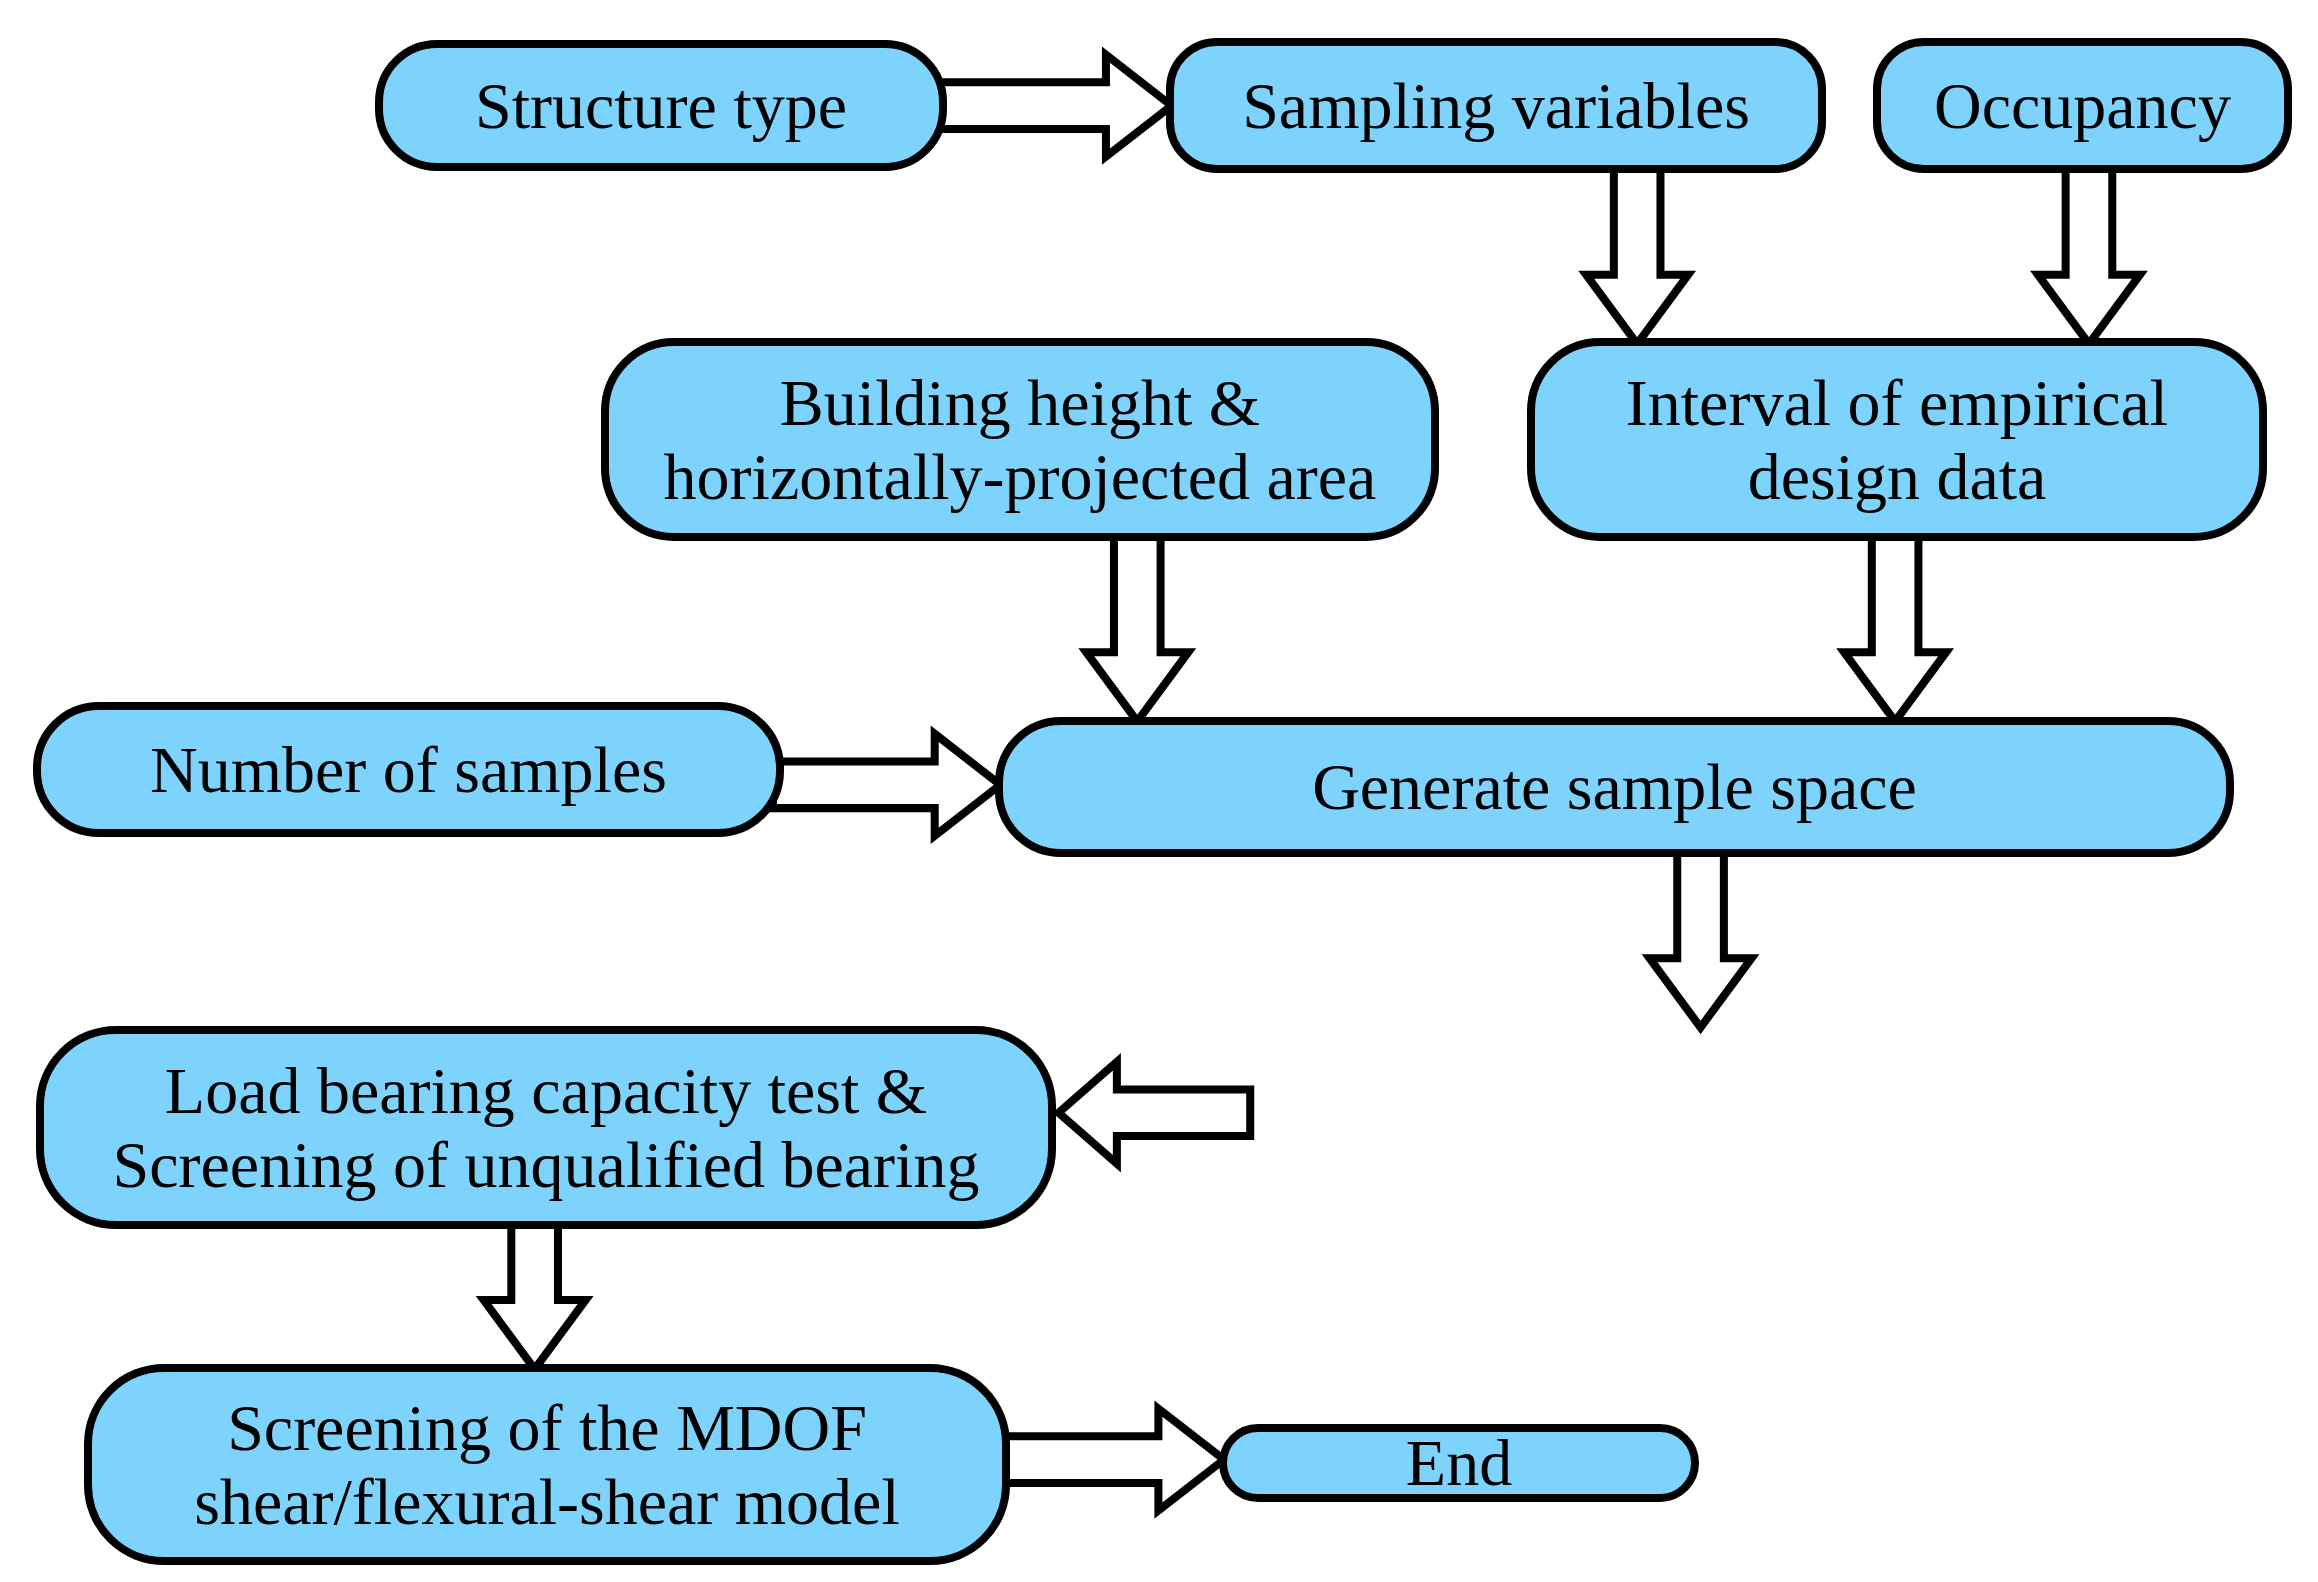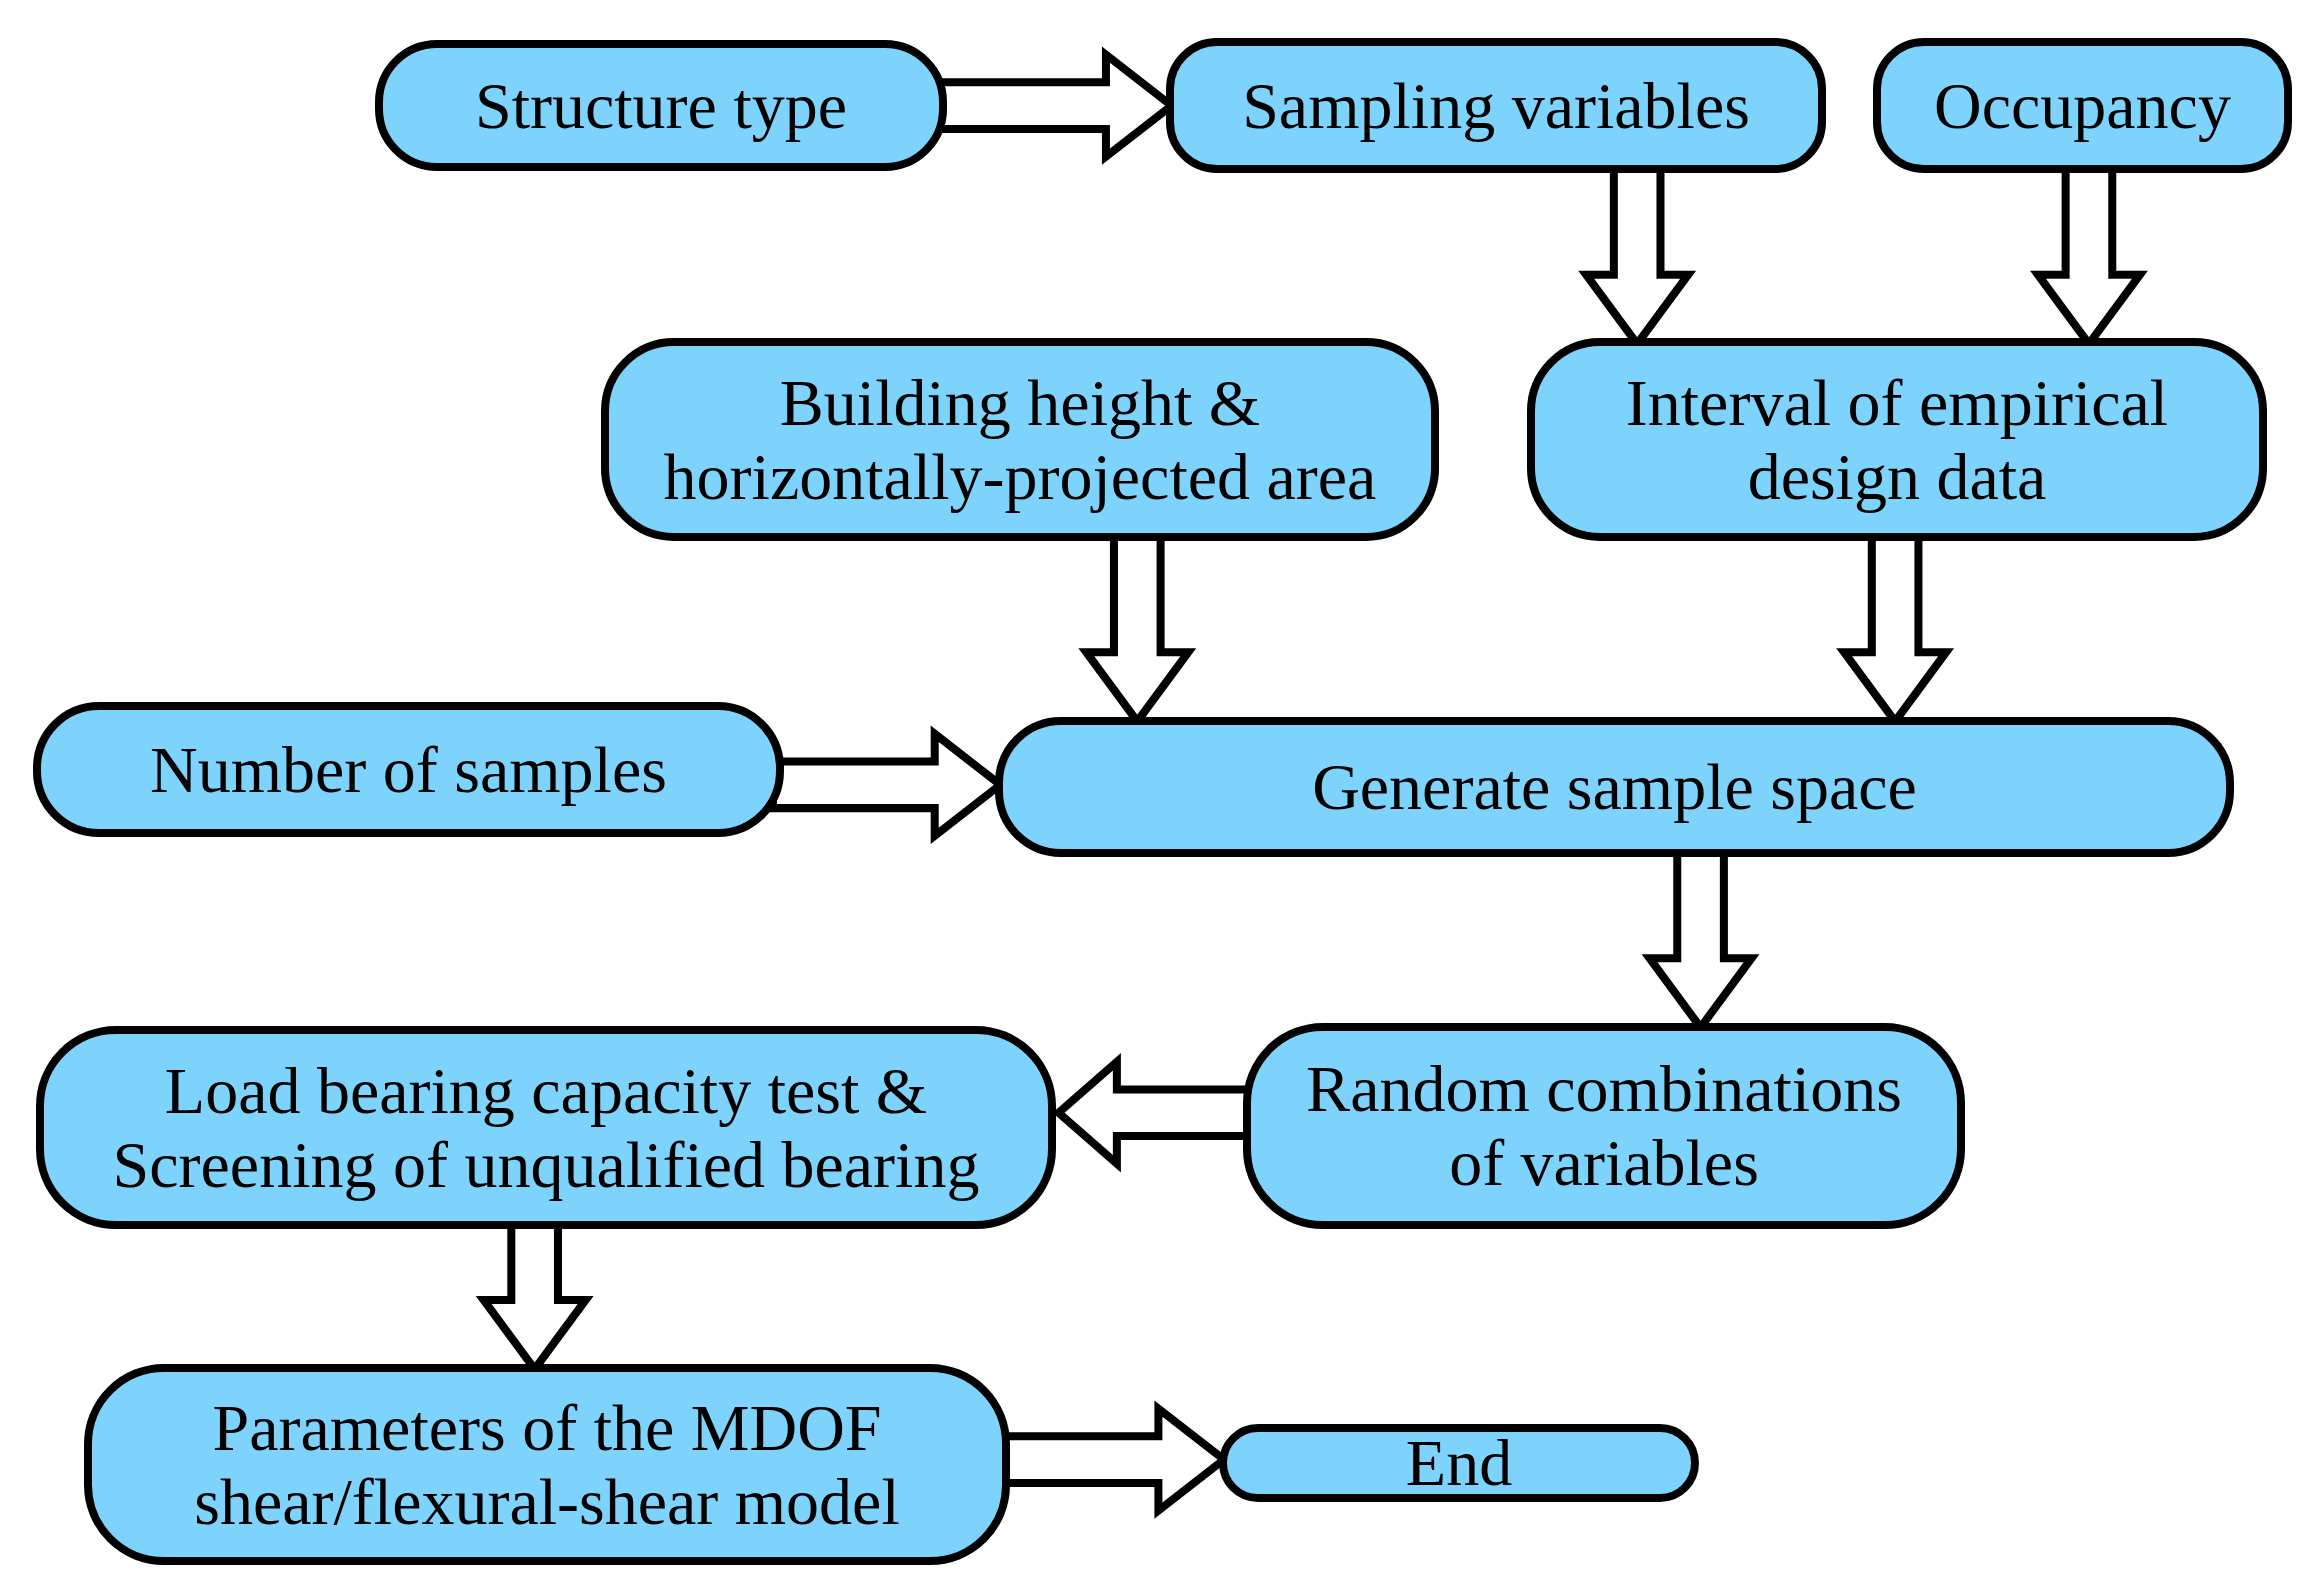--- a/index.html
+++ b/index.html
@@ -93,27 +93,23 @@
 
   <div class="node" style="left:995px; top:717px; width:1239px; height:140px; border-radius:66px;text-align:right;">
     <span class="ln">Generate sample space</span>
   </div>
 
   <div class="node" style="left:36px; top:1026px; width:1020px; height:203px; border-radius:80px;">
     <span class="ln">Load bearing capacity test &amp;</span>
     <span class="ln">Screening of unqualified bearing</span>
   </div>
 
-  <div class="node" style="left:1243px; top:1023px; width:722px; height:206px; border-radius:80px;">
-    <span class="ln">Random combinations</span>
-    <span class="ln">of variables</span>
-  </div>
 
   <div class="node" style="left:84px; top:1364px; width:926px; height:201px; border-radius:80px;">
-    <span class="ln">Parameters of the MDOF</span>
+    <span class="ln">Screening of the MDOF</span>
     <span class="ln">shear/flexural-shear model</span>
   </div>
 
   <div class="node" style="left:1219px; top:1424px; width:480px; height:78px; border-radius:47px;">
     <span class="ln">End</span>
   </div>
 
 </div>
 
 

